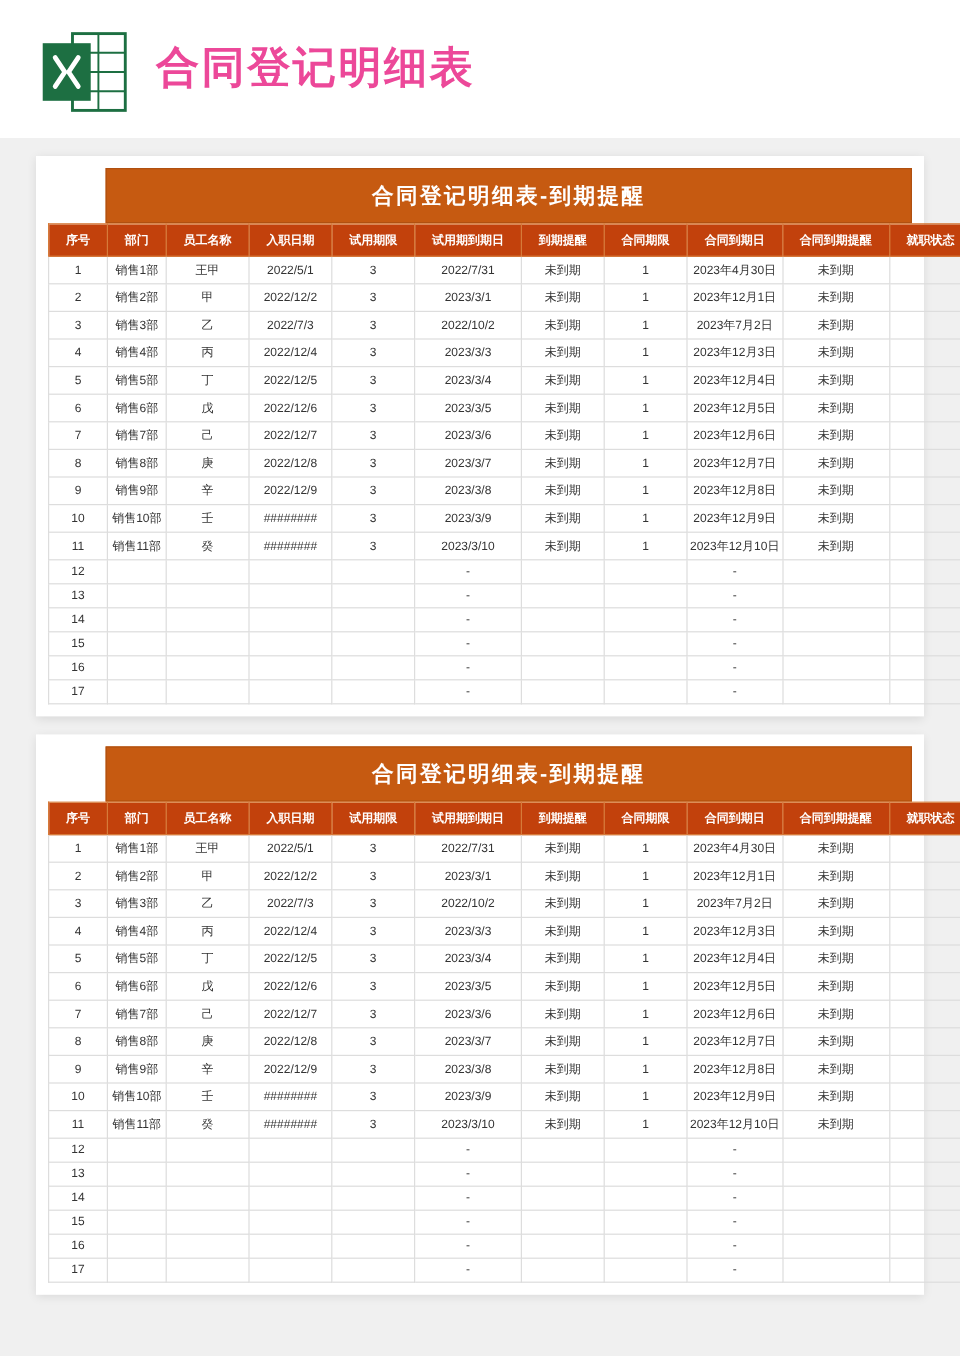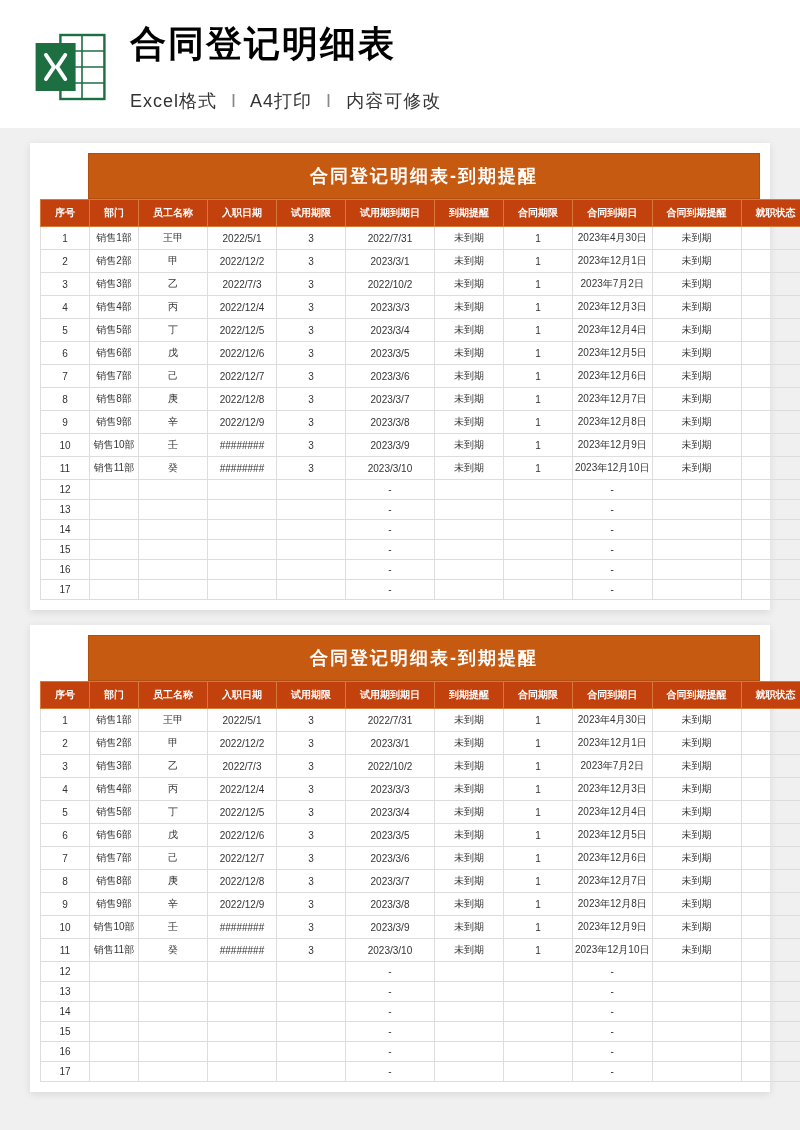--- a/index.html
+++ b/index.html
@@ -19,23 +19,23 @@
     }
     .excel-icon {
       width: 80px;
       height: 80px;
       flex-shrink: 0;
     }
     .header-text { flex: 1; }
     .main-title {
       font-size: 36px;
       font-weight: bold;
-      color: #000000;
+      color: #ec4899;
       letter-spacing: 2px;
-      margin-bottom: 20px;
+      margin-bottom: 8px;
     }
     .sub-title {
       font-size: 18px;
       color: #333;
       letter-spacing: 1px;
     }
     .sub-title .divider { margin: 0 8px; color: #888; }
     .sheet-container {
       background: #fff;
       margin: 15px 30px;
@@ -99,27 +99,20 @@
       <line x1="38" y1="30" x2="93" y2="30" stroke="#1d6f42" stroke-width="2"></line>
       <line x1="38" y1="50" x2="93" y2="50" stroke="#1d6f42" stroke-width="2"></line>
       <line x1="38" y1="70" x2="93" y2="70" stroke="#1d6f42" stroke-width="2"></line>
       <line x1="65" y1="10" x2="65" y2="90" stroke="#1d6f42" stroke-width="2"></line>
       <rect x="7" y="20" width="50" height="60" fill="#1d6f42"></rect>
       <path d="M 20 35 L 30 50 L 20 65 M 44 35 L 34 50 L 44 65" stroke="#fff" stroke-width="5" fill="none" stroke-linecap="round"></path>
     </svg>
   </div>
   <div class="header-text">
     <div class="main-title">合同登记明细表</div>
-    <div class="sub-title">
-      <span>Excel格式</span>
-      <span class="divider">I</span>
-      <span>A4打印</span>
-      <span class="divider">I</span>
-      <span>内容可修改</span>
-    </div>
   </div>
 </div>
 
 <div class="sheet-container">
   <div class="sheet-title">合同登记明细表-到期提醒</div>
   <table>
     <thead>
       <tr>
         <th class="col-seq">序号</th>
         <th class="col-dept">部门</th>

